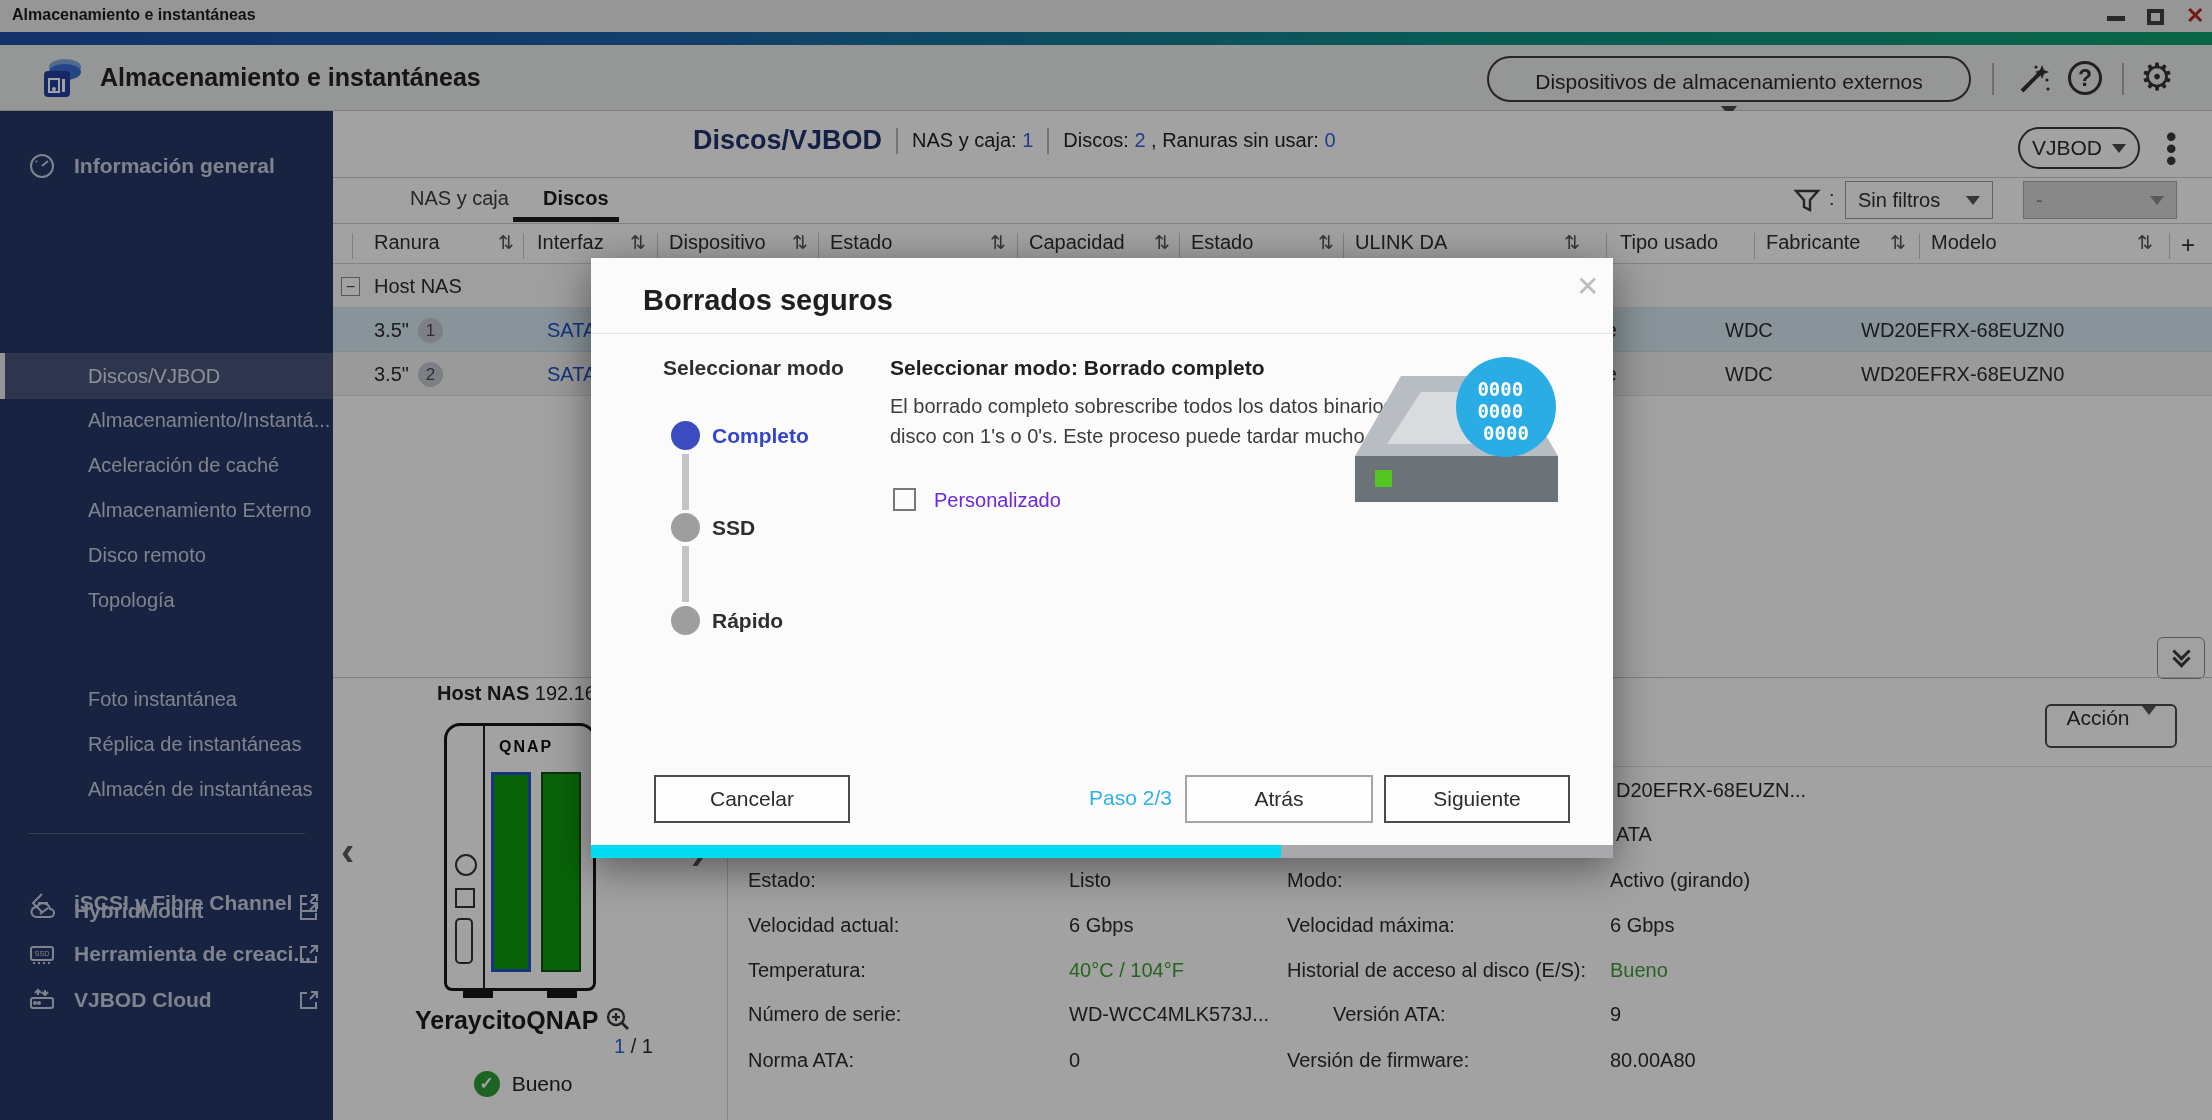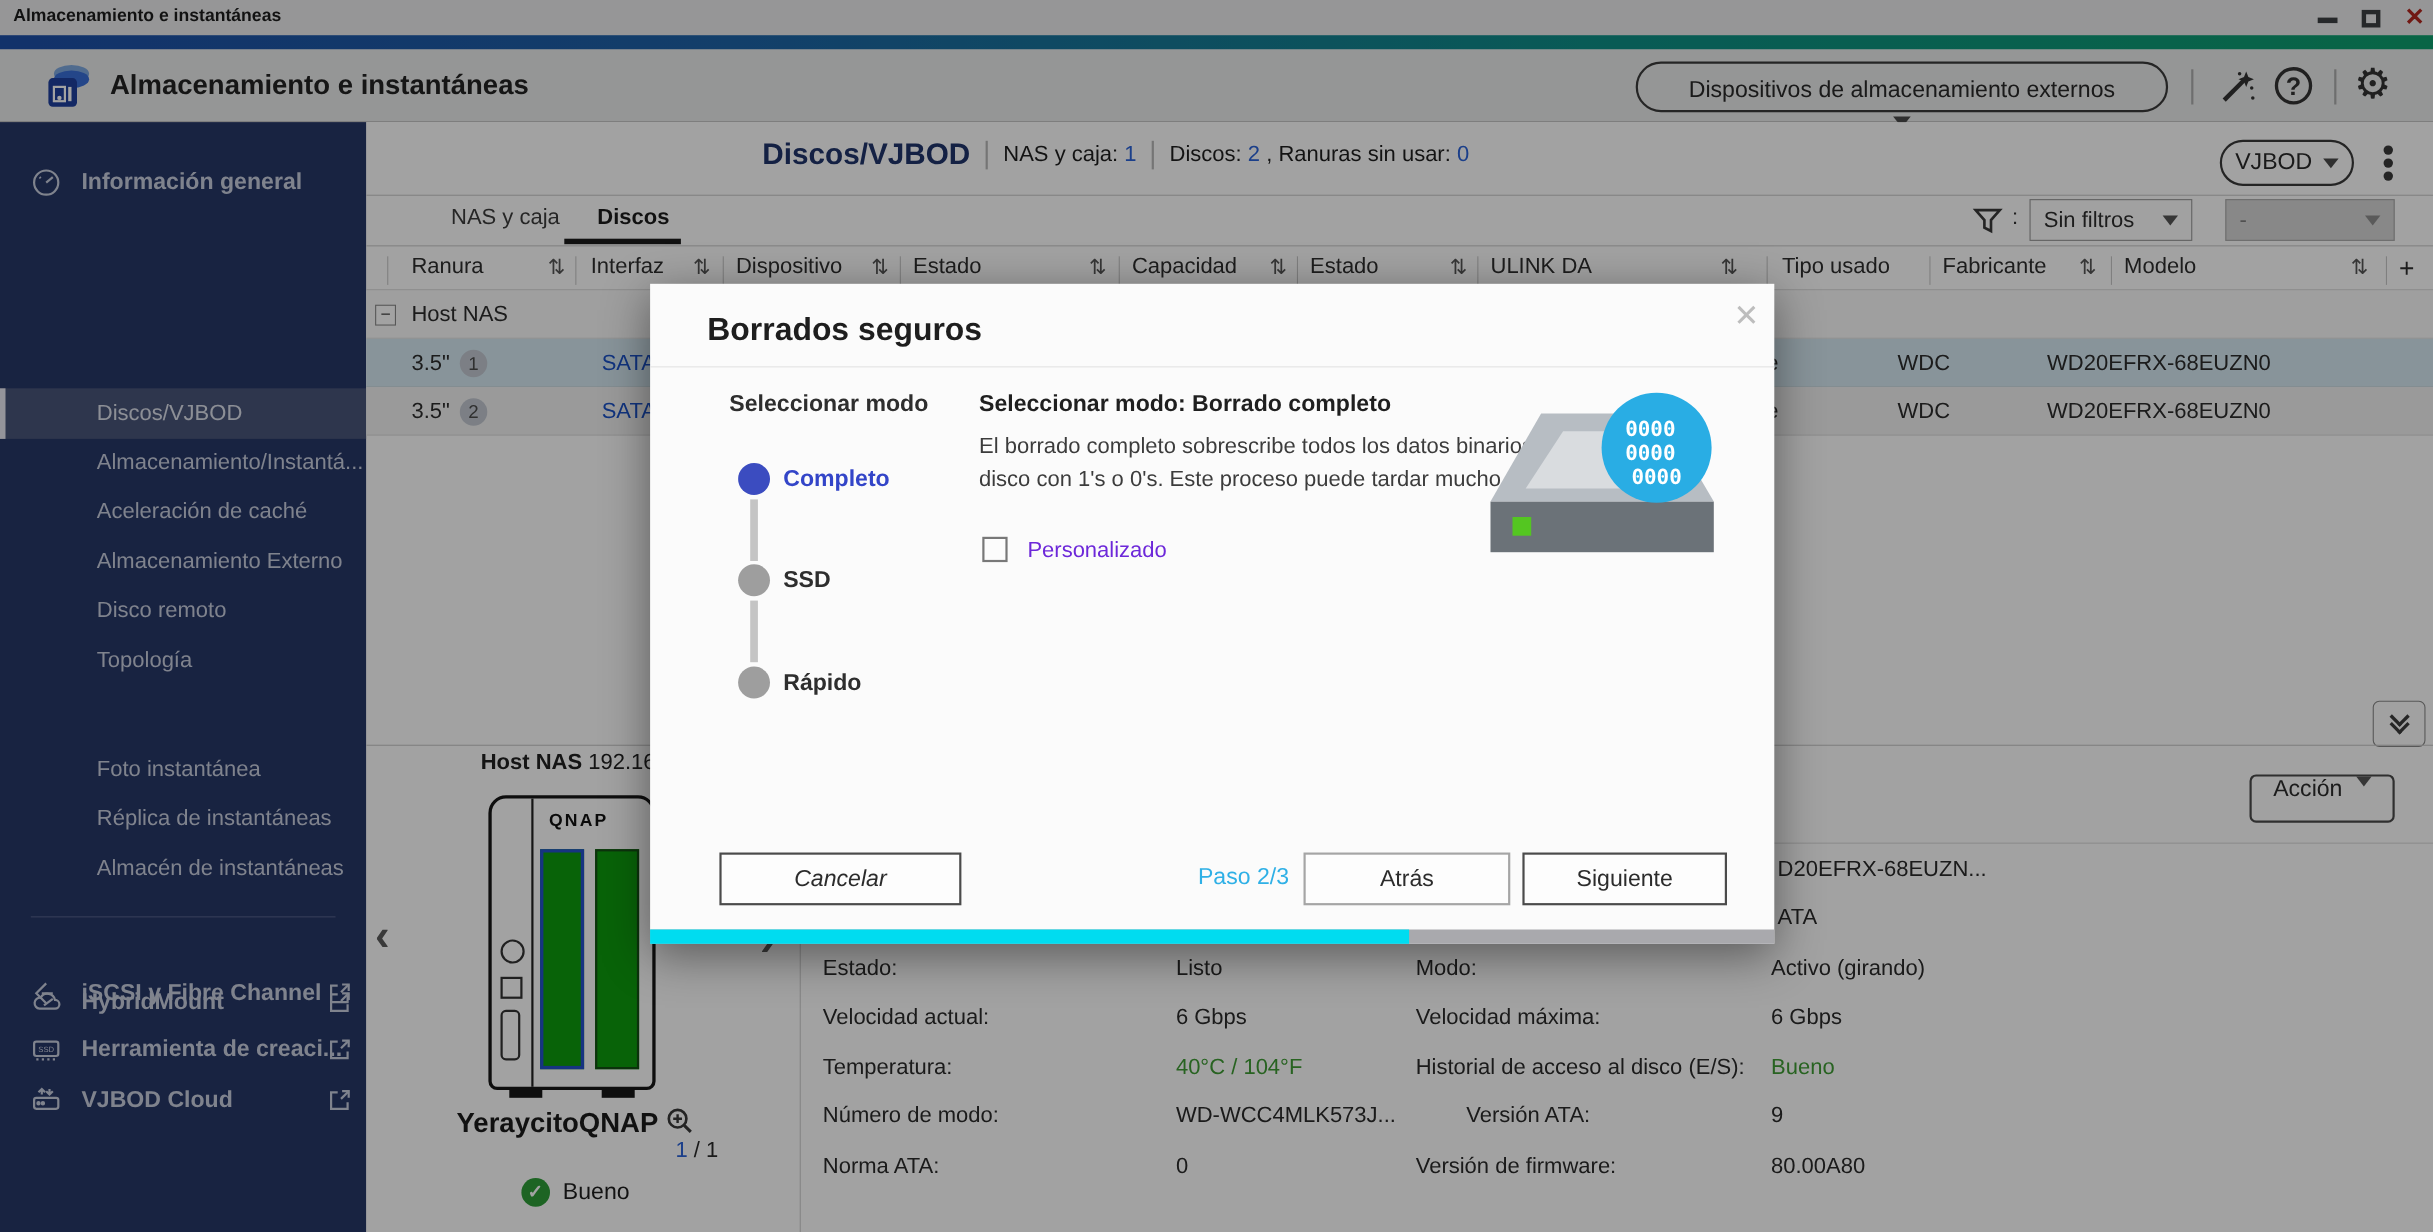--- a/index.html
+++ b/index.html
@@ -124,21 +124,21 @@
   .step-circle { position:absolute; left:80px; width:29px; height:29px; border-radius:50%; background:#9e9e9e; }
   .step-circle.active { background:#3b4cc0; }
   .step-line { position:absolute; left:91px; width:7px; background:#c4c4c4; }
   .step-label { position:absolute; left:121px; font-size:21px; font-weight:bold; color:#2e2e2e; line-height:29px; }
   .step-label.active { color:#3345c8; }
   #mode-heading { left:299px; top:98px; font-size:21px; font-weight:bold; color:#1f1f1f; }
   #mode-desc { left:299px; top:133px; width:580px; font-size:20px; color:#3c3c3c; line-height:1.5; }
   #custom-checkbox { left:302px; top:230px; width:23px; height:23px; border:2px solid #787878; background:#fcfcfc; }
   #custom-label { left:343px; top:231px; font-size:20px; color:#6d28d9; }
   #illustration { left:752px; top:96px; }
-  #modal-footer-cancel { left:63px; top:517px; width:220px; height:48px;font-style:italic; }
+  #modal-footer-cancel { left:63px; top:517px; width:196px; height:48px; }
   .mbtn { position:absolute; border:2px solid #4b4b4b; background:#fdfdfd; display:flex; align-items:center; justify-content:center; font-size:21px; color:#2c2c2c; }
   #step-indicator { left:498px; top:528px; font-size:21px; color:#2fb0e6; }
   #back-btn { left:594px; top:517px; width:188px; height:48px; border-color:#a5a5a5; }
   #next-btn { left:793px; top:517px; width:186px; height:48px; }
   #progress-track { left:0; top:587px; width:1022px; height:13px; background:#a9a9ad; }
   #progress-fill { position:absolute; left:0; top:0; width:690px; height:13px; background:#00dcf0; }
 </style>
 </head>
 <body>
 
@@ -428,21 +428,21 @@
     <span class="dlabel" style="left:415px; top:803px;">Velocidad actual:</span>
     <span class="dvalue" style="left:736px; top:803px;">6 Gbps</span>
     <span class="dlabel" style="left:954px; top:803px;">Velocidad máxima:</span>
     <span class="dvalue" style="left:1277px; top:803px;">6 Gbps</span>
 
     <span class="dlabel" style="left:415px; top:848px;">Temperatura:</span>
     <span class="dvalue green" style="left:736px; top:848px;">40°C / 104°F</span>
     <span class="dlabel" style="left:954px; top:848px;">Historial de acceso al disco (E/S):</span>
     <span class="dvalue green" style="left:1277px; top:848px;">Bueno</span>
 
-    <span class="dlabel" style="left:415px; top:892px;">Número de modo:</span>
+    <span class="dlabel" style="left:415px; top:892px;">Número de serie:</span>
     <span class="dvalue" style="left:736px; top:892px;">WD-WCC4MLK573J...</span>
     <span class="dlabel" style="left:954px; top:892px;margin-left:46px;">Versión ATA:</span>
     <span class="dvalue" style="left:1277px; top:892px;">9</span>
 
     <span class="dlabel" style="left:415px; top:938px;">Norma ATA:</span>
     <span class="dvalue" style="left:736px; top:938px;">0</span>
     <span class="dlabel" style="left:954px; top:938px;">Versión de firmware:</span>
     <span class="dvalue" style="left:1277px; top:938px;">80.00A80</span>
   </div>
 

